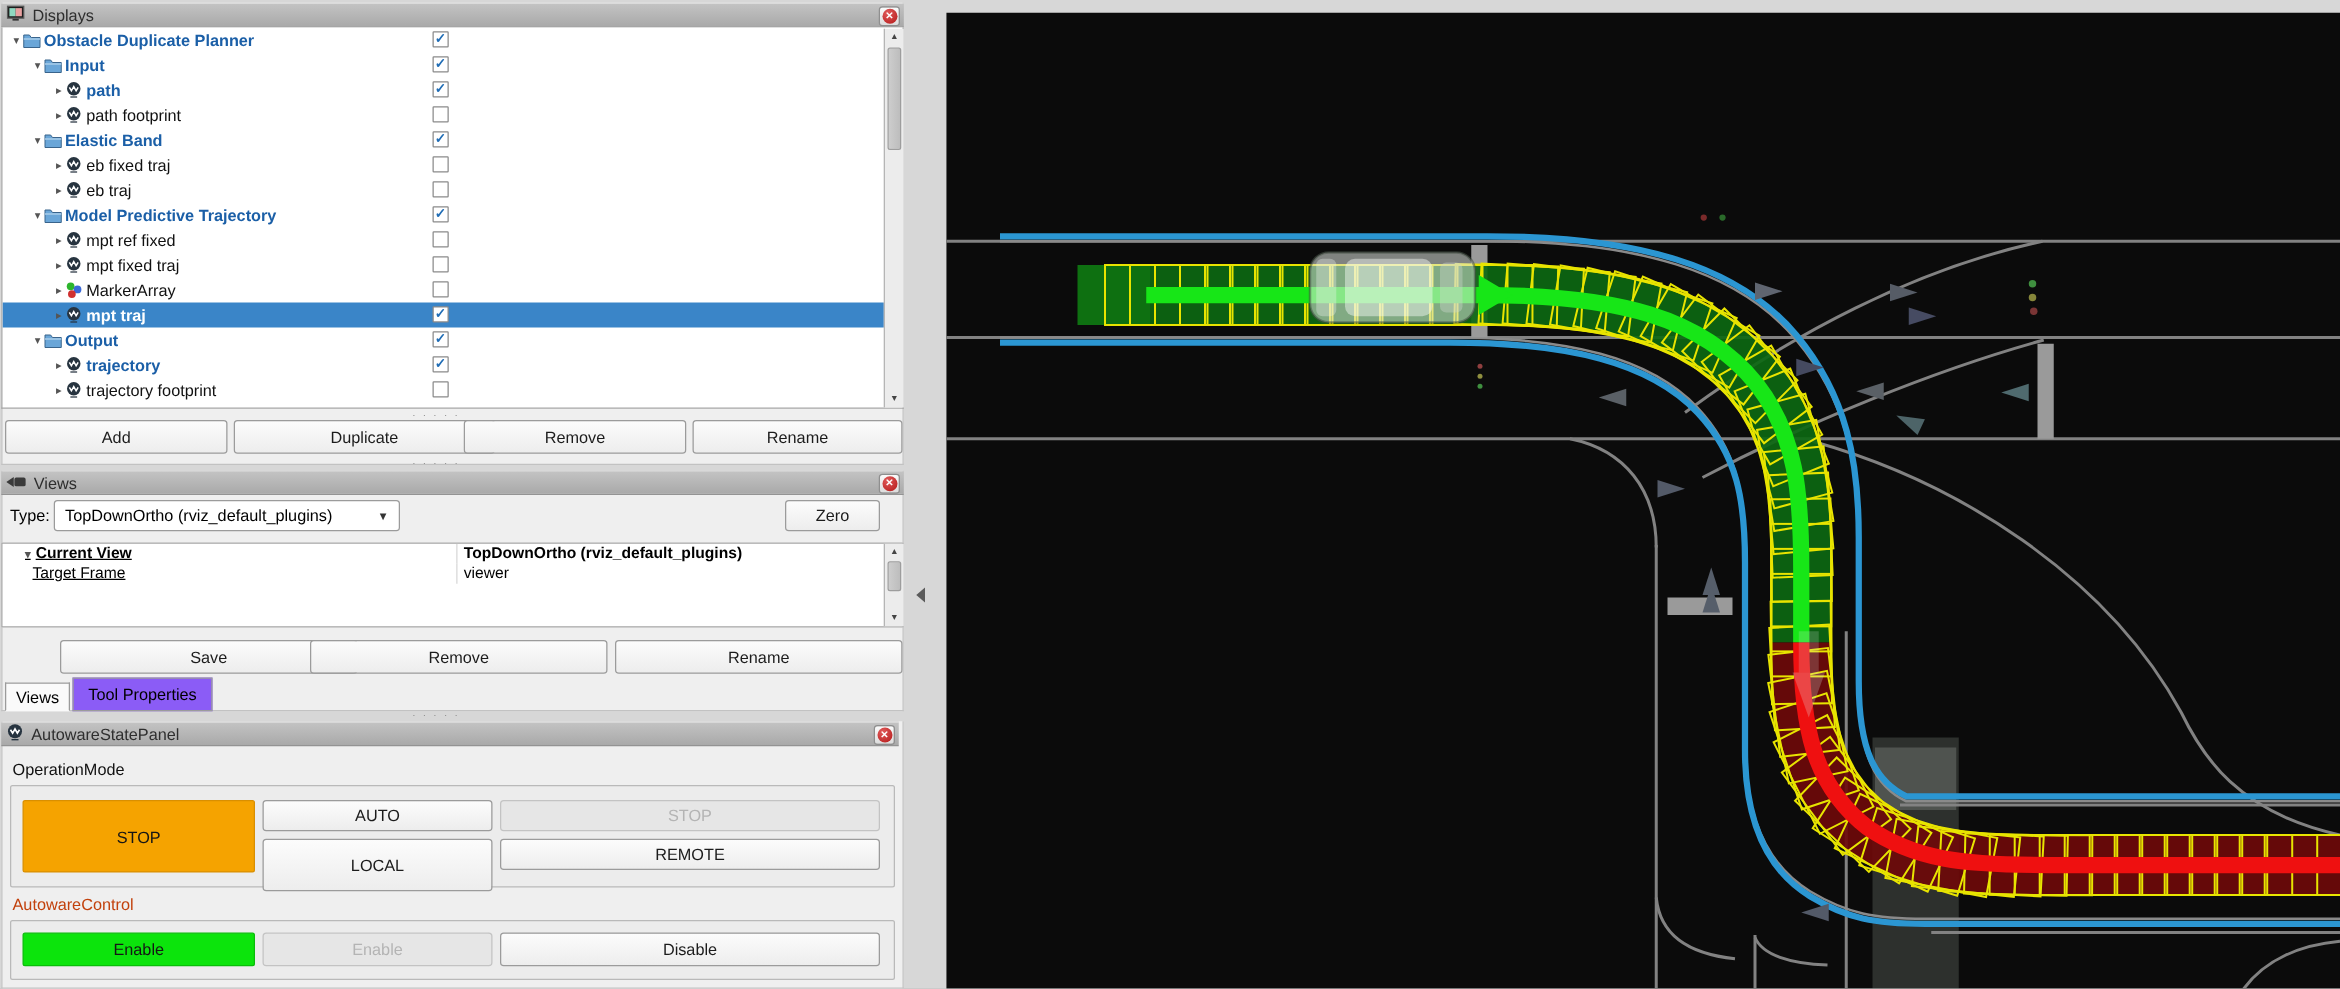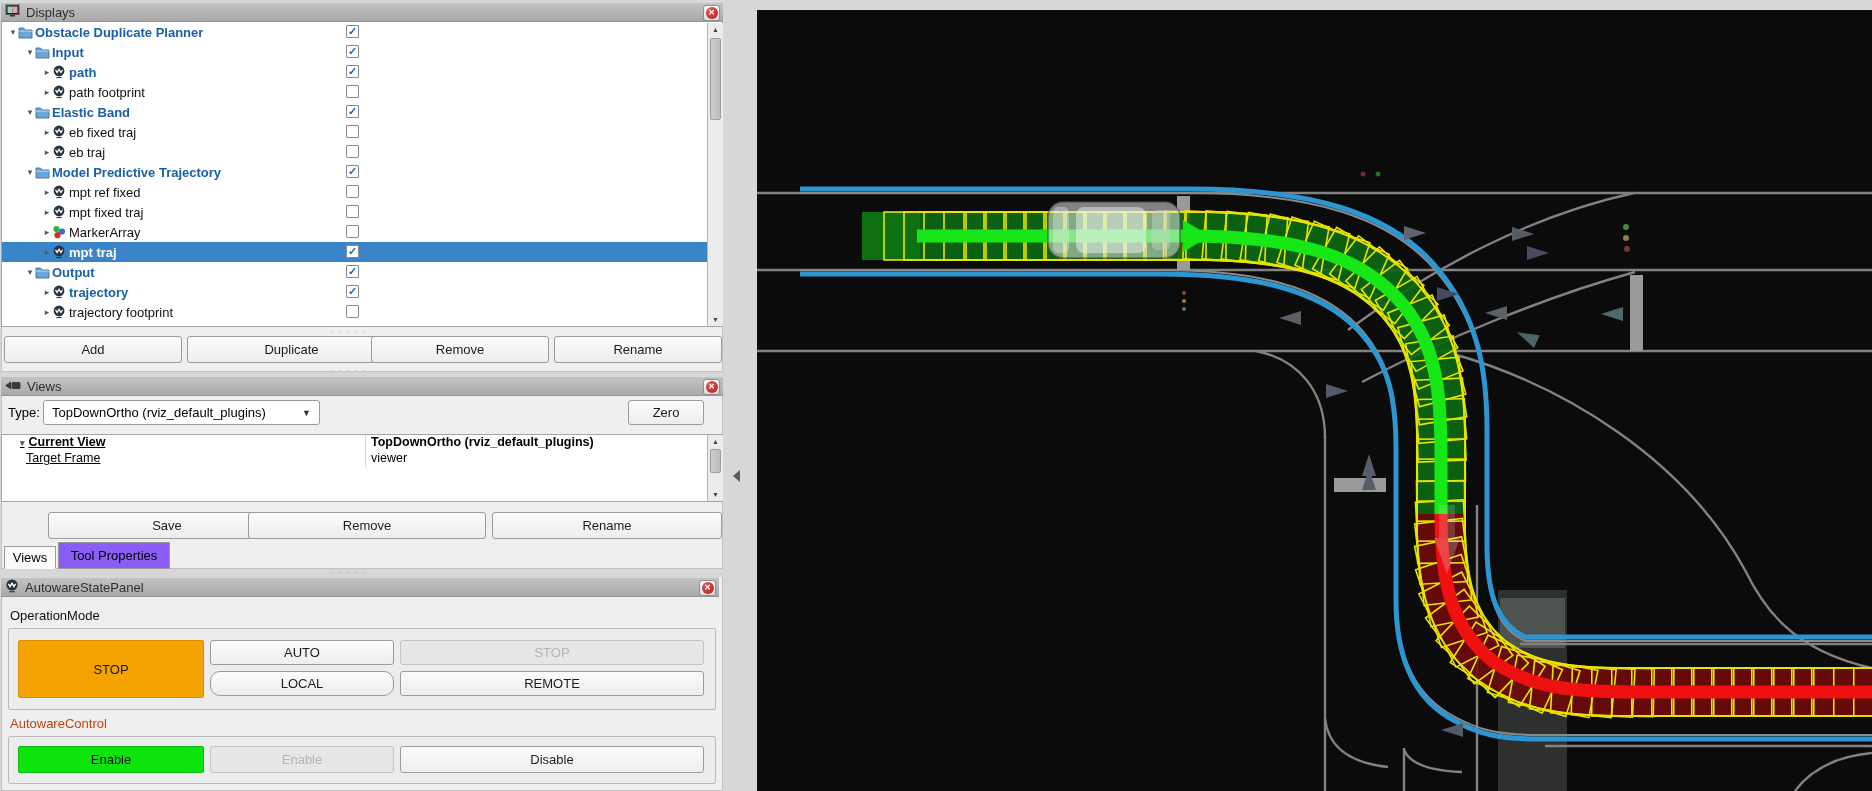--- a/index.html
+++ b/index.html
@@ -316,21 +316,21 @@
   <span class="tlabel">AutowareStatePanel</span>
   <span class="closebtn">
       <span class="reddot">✕</span>
     </span>
 </div>
 <span class="abs" style="left:10px;top:608px;font-size:13px;color:#111;">OperationMode</span>
 <div class="abs grpbox" style="left:8px;top:628px;width:708px;height:82px;"></div>
 <div class="abs statebtn" style="left:18px;top:640px;width:186px;height:58px;background:#f5a300;border:1px solid #d98f00;">STOP</div>
 <button class="abs qbtn" style="left:210px;top:640px;width:184px;height:25px;">AUTO</button>
 <button class="abs qbtn disabled" style="left:400px;top:640px;width:304px;height:25px;">STOP</button>
-<button class="abs qbtn" style="left:210px;top:671px;width:184px;height:25px;border-radius:10px;">LOCAL</button>
+<button class="abs qbtn" style="left:210px;top:671px;width:184px;height:42px;">LOCAL</button>
 <button class="abs qbtn" style="left:400px;top:671px;width:304px;height:25px;">REMOTE</button>
 <span class="abs" style="left:10px;top:716px;font-size:13px;color:#c2410c;">AutowareControl</span>
 <div class="abs grpbox" style="left:8px;top:736px;width:708px;height:48px;"></div>
 <div class="abs statebtn" style="left:18px;top:746px;width:186px;height:27px;background:#0ce40c;border:1px solid #09bd09;">Enable</div>
 <button class="abs qbtn disabled" style="left:210px;top:746px;width:184px;height:27px;">Enable</button>
 <button class="abs qbtn" style="left:400px;top:746px;width:304px;height:27px;">Disable</button>
 
 <div class="abs collapse-arrow" style="left:733px;top:470px;"></div>
 
 <div class="abs" style="left:757px;top:10px;width:1115px;height:781px;">

